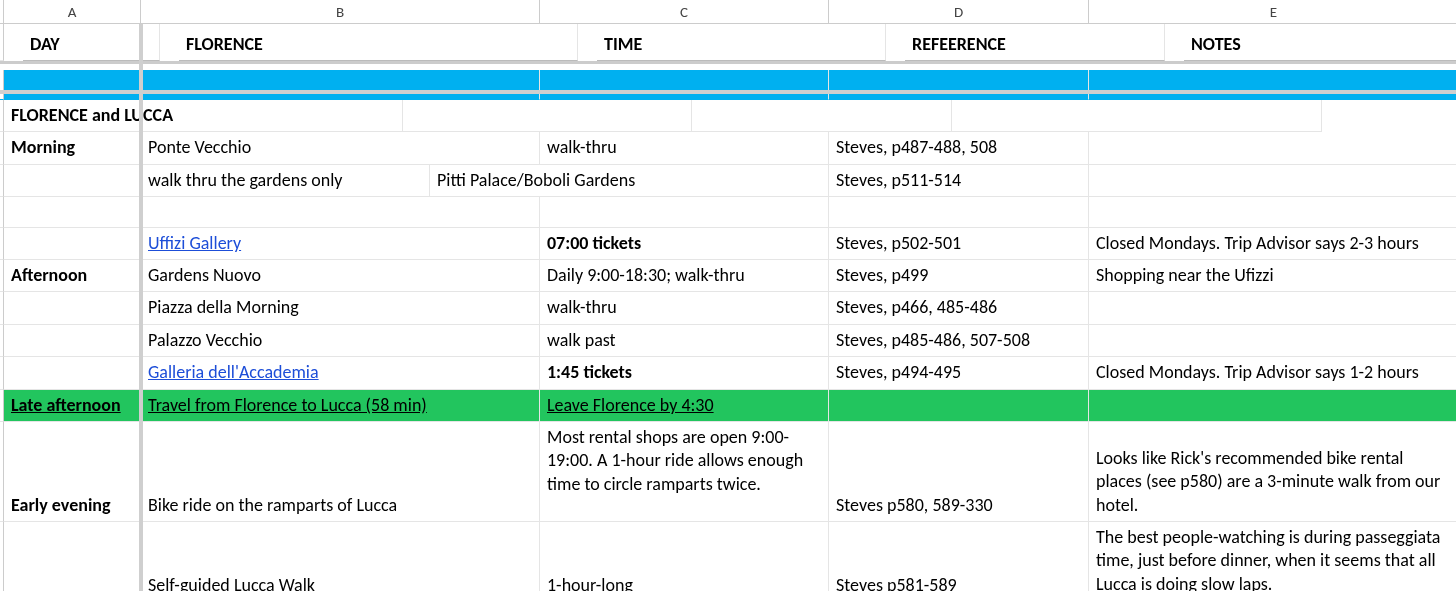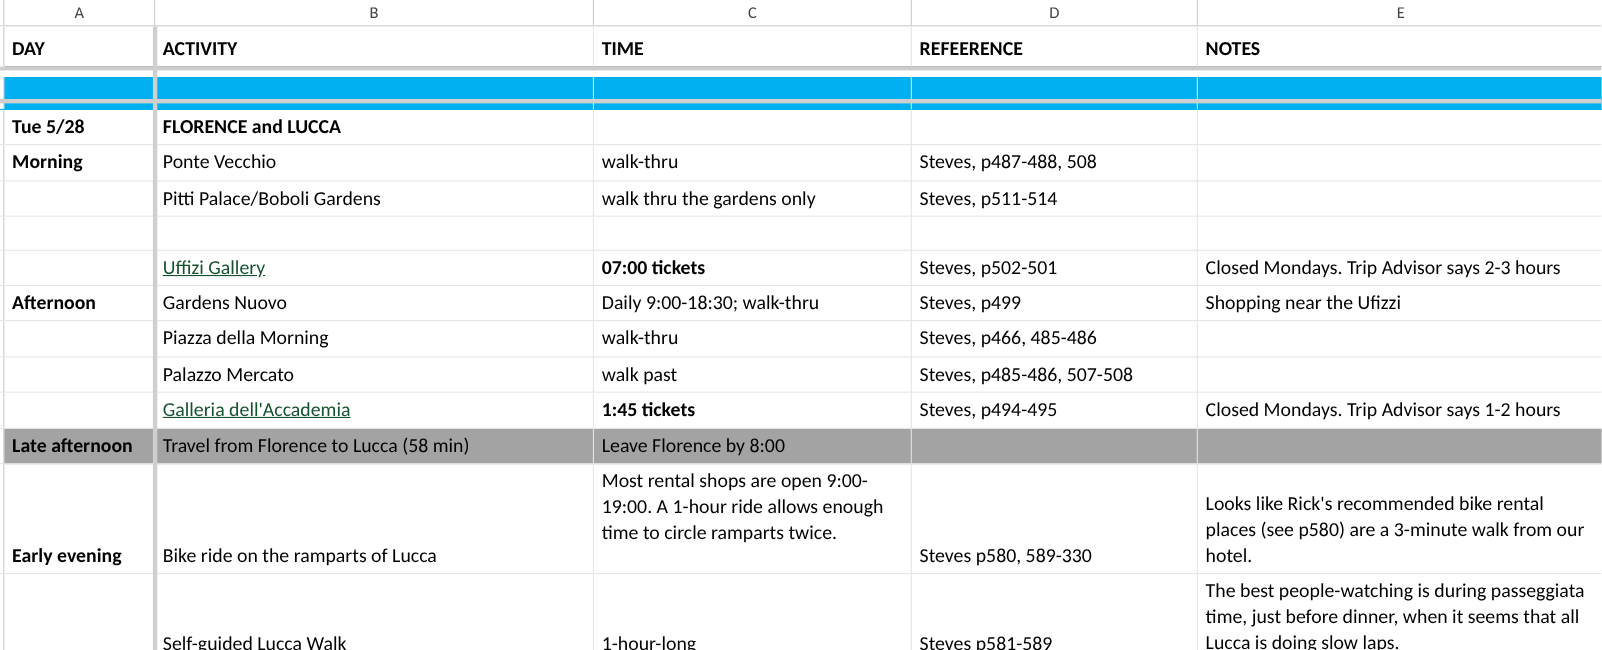--- a/index.html
+++ b/index.html
@@ -60,21 +60,21 @@
     white-space: normal;
     display: flex;
     align-items: flex-end;
   }
   .cA { width: 137px; }
   .cB { width: 399px; }
   .cC { width: 289px; }
   .cD { width: 260px; }
   .cE { width: 370px; }
   .bold { font-weight: 700; }
-  .link { color: #14532d; text-decoration: underline; cursor: pointer; }
+  .link { color: #1d4ed8; text-decoration: underline; cursor: pointer; }
   .header-row .cell {
     font-weight: 700;
     border-bottom: 1px solid #bbb;
   }
   .header-row {
     border-bottom: 3px solid #ccc;
   }
   .freeze-line {
     position: absolute;
     top: 66px;
@@ -88,83 +88,82 @@
     position: absolute;
     top: 0;
     bottom: 0;
     left: 139px;
     width: 4px;
     background: #cfcfcf;
     z-index: 5;
   }
   .blue-row .cell { background: #00b0f0; border-bottom-color:#00b0f0; border-right-color:#e5e5e5;}
   .blue-row .row-head { border-bottom-color:#00b0f0;}
-  .green-row .cell { background: #a3a3a3; }
+  .green-row .cell { background: #22c55e; text-decoration: underline; }
   .nowrap { white-space: nowrap; }
 </style>
 </head>
 <body>
 
 <div class="sheet">
 
   <div class="col-headers">
     <div class="row-head-spacer"></div>
     <div class="col-header cA">A</div>
     <div class="col-header cB">B</div>
     <div class="col-header cC">C</div>
     <div class="col-header cD">D</div>
     <div class="col-header cE">E</div>
   </div>
 
   <div class="grid">
     <div class="freeze-col-line"></div>
 
-    <div class="row header-row" style="min-height:40px;">
+    <div class="row header-row" style="min-height:40px;gap:19px;">
       <div class="row-head"></div>
       <div class="cell cA">DAY</div>
-      <div class="cell cB">ACTIVITY</div>
+      <div class="cell cB">FLORENCE</div>
       <div class="cell cC">TIME</div>
       <div class="cell cD">REFEERENCE</div>
       <div class="cell cE">NOTES</div>
     </div>
 
     <div class="freeze-line"></div>
 
     <div class="row blue-row" style="min-height:30px; margin-top:6px;">
       <div class="row-head"></div>
       <div class="cell cA"></div>
       <div class="cell cB"></div>
       <div class="cell cC"></div>
       <div class="cell cD"></div>
       <div class="cell cE"></div>
     </div>
 
     <div class="row">
       <div class="row-head"></div>
-      <div class="cell cA bold">Tue 5/28</div>
       <div class="cell cB bold">FLORENCE and LUCCA</div>
       <div class="cell cC"></div>
       <div class="cell cD"></div>
       <div class="cell cE"></div>
     </div>
 
     <div class="row">
       <div class="row-head"></div>
       <div class="cell cA bold">Morning</div>
       <div class="cell cB">Ponte Vecchio</div>
       <div class="cell cC">walk-thru</div>
       <div class="cell cD">Steves, p487-488, 508</div>
       <div class="cell cE"></div>
     </div>
 
     <div class="row">
       <div class="row-head"></div>
       <div class="cell cA"></div>
+      <div class="cell cC">walk thru the gardens only</div>
       <div class="cell cB">Pitti Palace/Boboli Gardens</div>
-      <div class="cell cC">walk thru the gardens only</div>
       <div class="cell cD">Steves, p511-514</div>
       <div class="cell cE"></div>
     </div>
 
     <div class="row">
       <div class="row-head"></div>
       <div class="cell cA"></div>
       <div class="cell cB"></div>
       <div class="cell cC"></div>
       <div class="cell cD"></div>
@@ -196,42 +195,42 @@
       <div class="cell cA"></div>
       <div class="cell cB">Piazza della Morning</div>
       <div class="cell cC">walk-thru</div>
       <div class="cell cD">Steves, p466, 485-486</div>
       <div class="cell cE"></div>
     </div>
 
     <div class="row">
       <div class="row-head"></div>
       <div class="cell cA"></div>
-      <div class="cell cB">Palazzo Mercato</div>
+      <div class="cell cB">Palazzo Vecchio</div>
       <div class="cell cC">walk past</div>
       <div class="cell cD">Steves, p485-486, 507-508</div>
       <div class="cell cE"></div>
     </div>
 
     <div class="row">
       <div class="row-head"></div>
       <div class="cell cA"></div>
       <div class="cell cB">
           <span class="link">Galleria dell'Accademia</span>
         </div>
       <div class="cell cC bold">1:45 tickets</div>
       <div class="cell cD">Steves, p494-495</div>
       <div class="cell cE nowrap">Closed Mondays. Trip Advisor says 1-2 hours</div>
     </div>
 
     <div class="row green-row">
       <div class="row-head"></div>
       <div class="cell cA bold">Late afternoon</div>
       <div class="cell cB">Travel from Florence to Lucca (58 min)</div>
-      <div class="cell cC">Leave Florence by 8:00</div>
+      <div class="cell cC">Leave Florence by 4:30</div>
       <div class="cell cD"></div>
       <div class="cell cE"></div>
     </div>
 
     <div class="row" style="min-height:100px;">
       <div class="row-head"></div>
       <div class="cell cA bold">Early evening</div>
       <div class="cell cB">Bike ride on the ramparts of Lucca</div>
       <div class="cell cC" style="align-items:flex-start;">Most rental shops are open 9:00-19:00. A 1-hour ride allows enough time to circle ramparts twice.</div>
       <div class="cell cD">Steves p580, 589-330</div>

